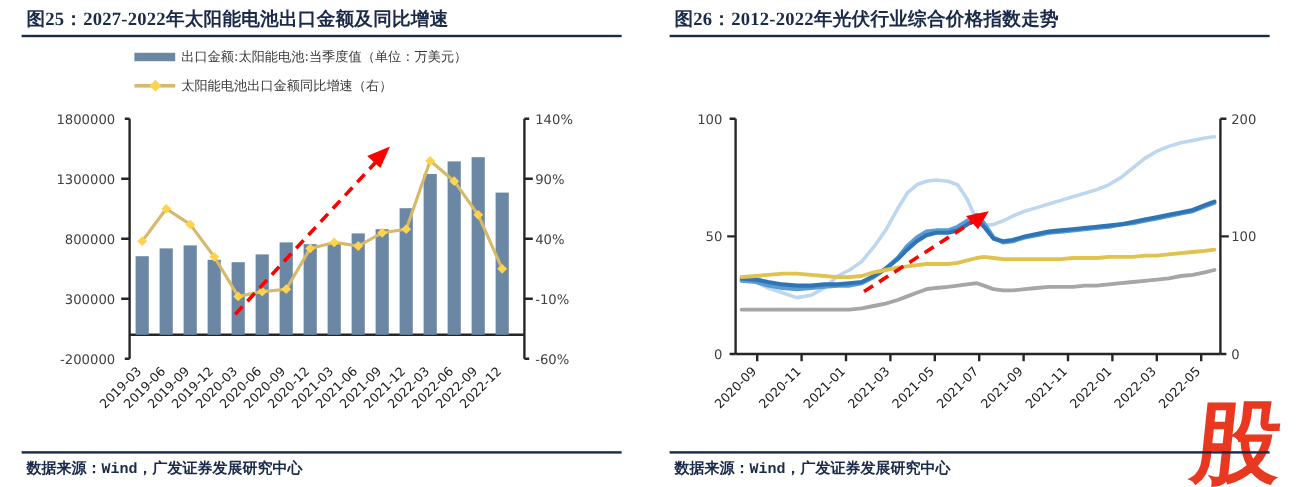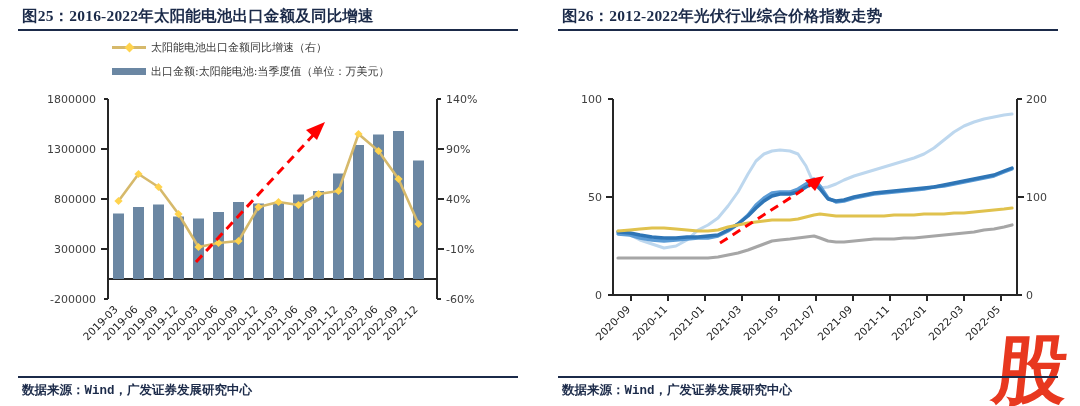--- a/index.html
+++ b/index.html
@@ -69,33 +69,33 @@
     text-shadow:2px 2px 0 #ffffff;
   }
 </style>
 </head>
 <body>
 
 <div class="page">
 
   <div class="panel panel-left">
 
-    <div class="fig-title">图25：2016-2022年太阳能电池出口金额及同比增速</div>
+    <div class="fig-title">图25：2027-2022年太阳能电池出口金额及同比增速</div>
     <div class="title-rule"></div>
 
     <div class="legend legend-left">
+      <div class="legend-row">
+        <span class="legend-swatch legend-bar" style="background:#6b87a3"></span>
+        <span class="legend-txt">出口金额:太阳能电池:当季度值（单位：万美元）</span>
+      </div>
       <div class="legend-row">
         <span class="legend-swatch legend-line" style="background:#d6b96b">
             <i class="mk"></i>
           </span>
         <span class="legend-txt">太阳能电池出口金额同比增速（右）</span>
-      </div>
-      <div class="legend-row">
-        <span class="legend-swatch legend-bar" style="background:#6b87a3"></span>
-        <span class="legend-txt">出口金额:太阳能电池:当季度值（单位：万美元）</span>
       </div>
     </div>
 
     <div class="plot" style="left:0;top:88px;text-align:right;">
       <svg width="540" height="288" viewBox="0 0 540 288">
 
         <g>
           <text class="tick-label" x="96" y="15" text-anchor="end">1800000</text>
           <text class="tick-label" x="96" y="65" text-anchor="end">1300000</text>
           <text class="tick-label" x="96" y="115" text-anchor="end">800000</text>

